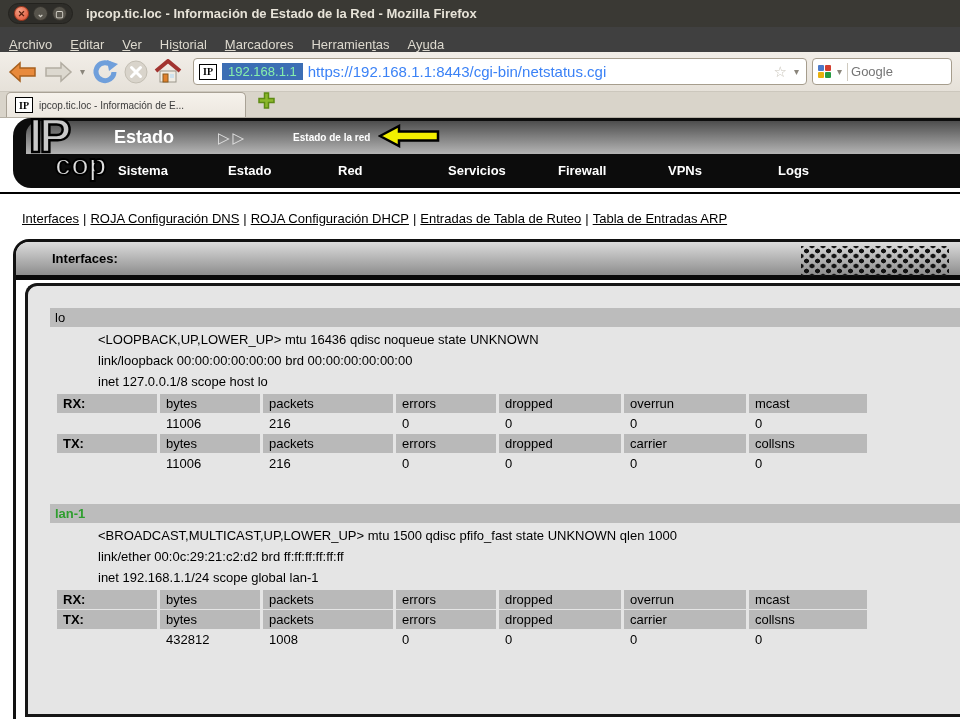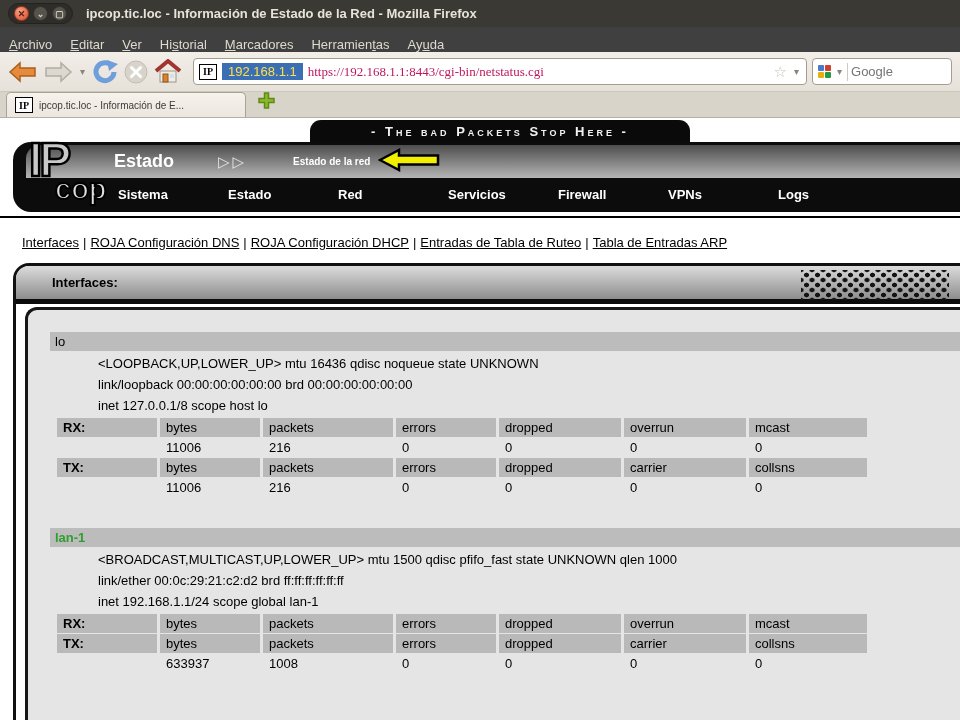--- a/index.html
+++ b/index.html
@@ -22,22 +22,22 @@
 
   .toolbar { height:40px; background:linear-gradient(#f2eee8,#e6e1d9); border-bottom:1px solid #ccc7bd;
              display:flex; align-items:center; padding:0 8px; gap:5px; }
   .tbtn { display:flex; align-items:center; justify-content:center; }
   .drop { color:#8a857b; font-size:10px; padding:0 2px; }
   .urlbar { flex:1; height:27px; background:#fff; border:1px solid #a69d8d; border-radius:4px;
             display:flex; align-items:center; padding:0 5px; gap:5px; margin-left:6px; }
   .favbox { width:18px; height:16px; border:1px solid #000; background:#fff;
             font:bold 10px "Liberation Serif", serif; display:flex; align-items:center;
             justify-content:center; flex:none; }
-  .identity { background:#3c6eb4; color:#fde047; font-size:13px; padding:1px 6px; white-space:nowrap; }
-  .urltext { font-size:13px; color:#be185d; flex:1; white-space:nowrap; overflow:hidden;font-family:Liberation Serif, serif; }
+  .identity { background:#3c6eb4; color:#86efac; font-size:13px; padding:1px 6px; white-space:nowrap; }
+  .urltext { font-size:15px; color:#3b82f6; flex:1; white-space:nowrap; overflow:hidden; }
   .star { color:#c9c4ba; font-size:15px; }
   .searchbar { width:140px; height:27px; background:#fff; border:1px solid #a69d8d; border-radius:4px;
                display:flex; align-items:center; padding:0 4px; gap:3px; }
   .search-divider { width:1px; height:18px; background:#cfcabf; }
   .search-input { border:none; outline:none; width:86px; font-size:13px; color:#9b968c; background:transparent;
                   font-family:"Liberation Sans", sans-serif; }
 
   .tabbar { height:26px; background:#d9d4ca; display:flex; align-items:flex-end; padding-left:6px;
             border-bottom:1px solid #b5b0a5; }
   .tab { height:25px; width:240px; background:linear-gradient(#f6f2ec,#ece7df);
@@ -184,21 +184,20 @@
   </div>
   <div class="newtab">
     <svg width="17" height="17" viewBox="0 0 17 17">
         <path d="M6.5 1 h4 v5.5 H16 v4 h-5.5 V16 h-4 v-5.5 H1 v-4 h5.5 Z" fill="#8cb82b" stroke="#5e8a14" stroke-width="1.5"></path>
       </svg>
   </div>
 </div>
 
 <div class="content">
 
-  <div class="banner">- The bad Packets Stop Here -</div>
 
   <div class="ipcop-header">
     <div class="crumb">
       <div class="crumb-section">Estado</div>
       <div class="crumb-arrows">▷▷</div>
       <div class="crumb-page">Estado de la red</div>
       <div class="yellow-arrow">
         <svg width="62" height="24" viewBox="0 0 62 24">
             <polygon points="2,12 21,2 21,7.5 60,7.5 60,16.5 21,16.5 21,22" fill="#f3ef00" stroke="#000" stroke-width="2.5"></polygon>
           </svg>
@@ -322,21 +321,21 @@
               <td class="lbl">TX:</td>
               <td>bytes</td>
               <td>packets</td>
               <td>errors</td>
               <td>dropped</td>
               <td>carrier</td>
               <td>collsns</td>
             </tr>
             <tr class="val">
               <td></td>
-              <td>633937</td>
+              <td>432812</td>
               <td>1008</td>
               <td>0</td>
               <td>0</td>
               <td>0</td>
               <td>0</td>
             </tr>
           </tbody>
             </table>
         </div>
 

